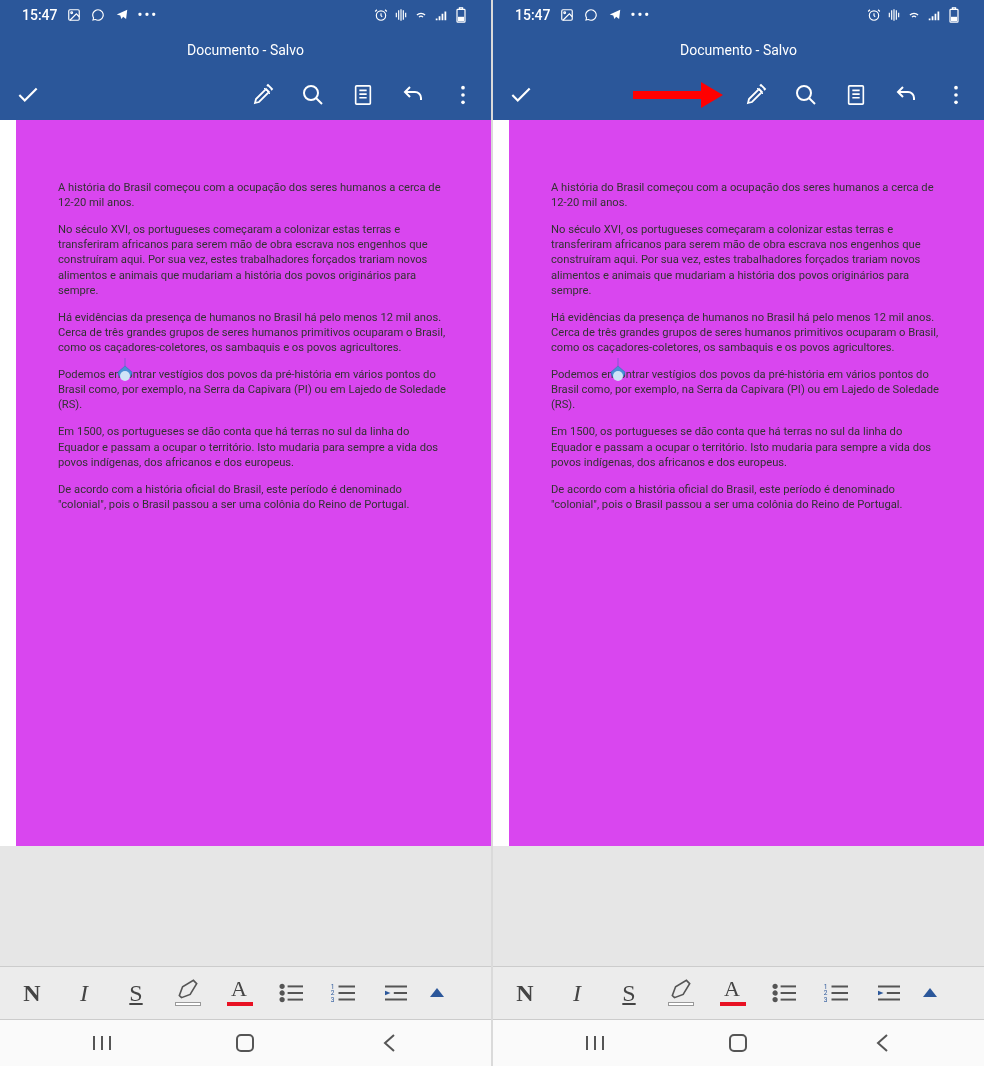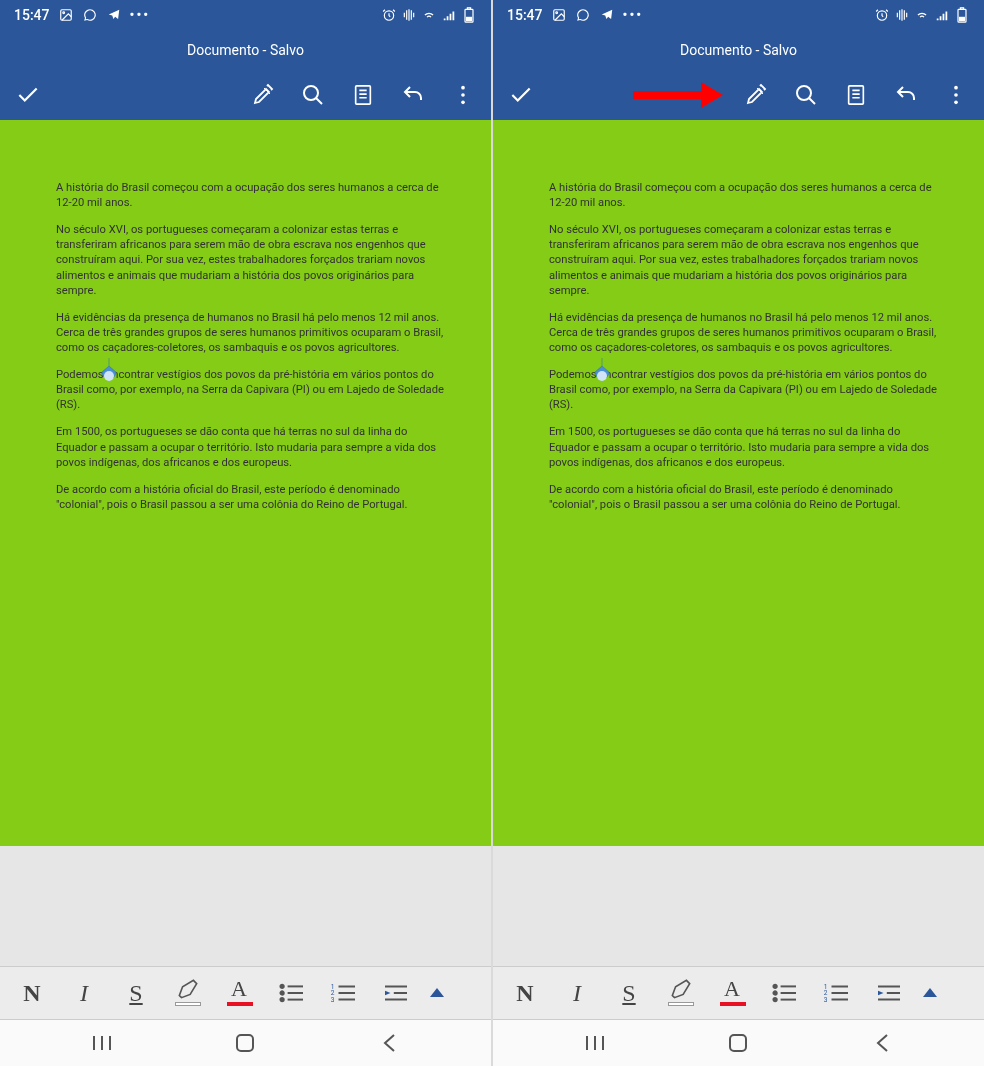--- a/index.html
+++ b/index.html
@@ -20,21 +20,21 @@
   flex-direction: column;
   position: relative;
 }
 .status-bar {
   height: 30px;
   background: #2b579a;
   color: #fff;
   display: flex;
   align-items: center;
   justify-content: space-between;
-  padding: 0 14px;
+  padding: 0 22px;
   font-size: 14px;
   font-weight: 500;
 }
 .status-left { display: flex; align-items: center; gap: 8px; }
 .status-right { display: flex; align-items: center; gap: 4px; }
 .status-icon { width: 16px; height: 16px; display: inline-flex; align-items: center; justify-content: center; }
 .title-bar {
   height: 40px;
   background: #2b579a;
   color: #fff;
@@ -64,24 +64,25 @@
 .arrow-annotation {
   position: absolute;
   left: 140px;
   top: 12px;
   width: 90px;
   height: 26px;
   pointer-events: none;
 }
 .doc-area {
   flex: 1;
-  background: #84cc16;
-  padding: 60px 42px 20px 56px;
+  background: #d946ef;
+  padding: 60px 42px 20px 42px;
   position: relative;
   overflow: hidden;
+  margin-left: 16px;
 }
 .doc-para {
   font-size: 11.2px;
   line-height: 1.35;
   color: #333;
   margin-bottom: 12px;
 }
 .cursor-handle {
   position: absolute;
   left: 98px;

